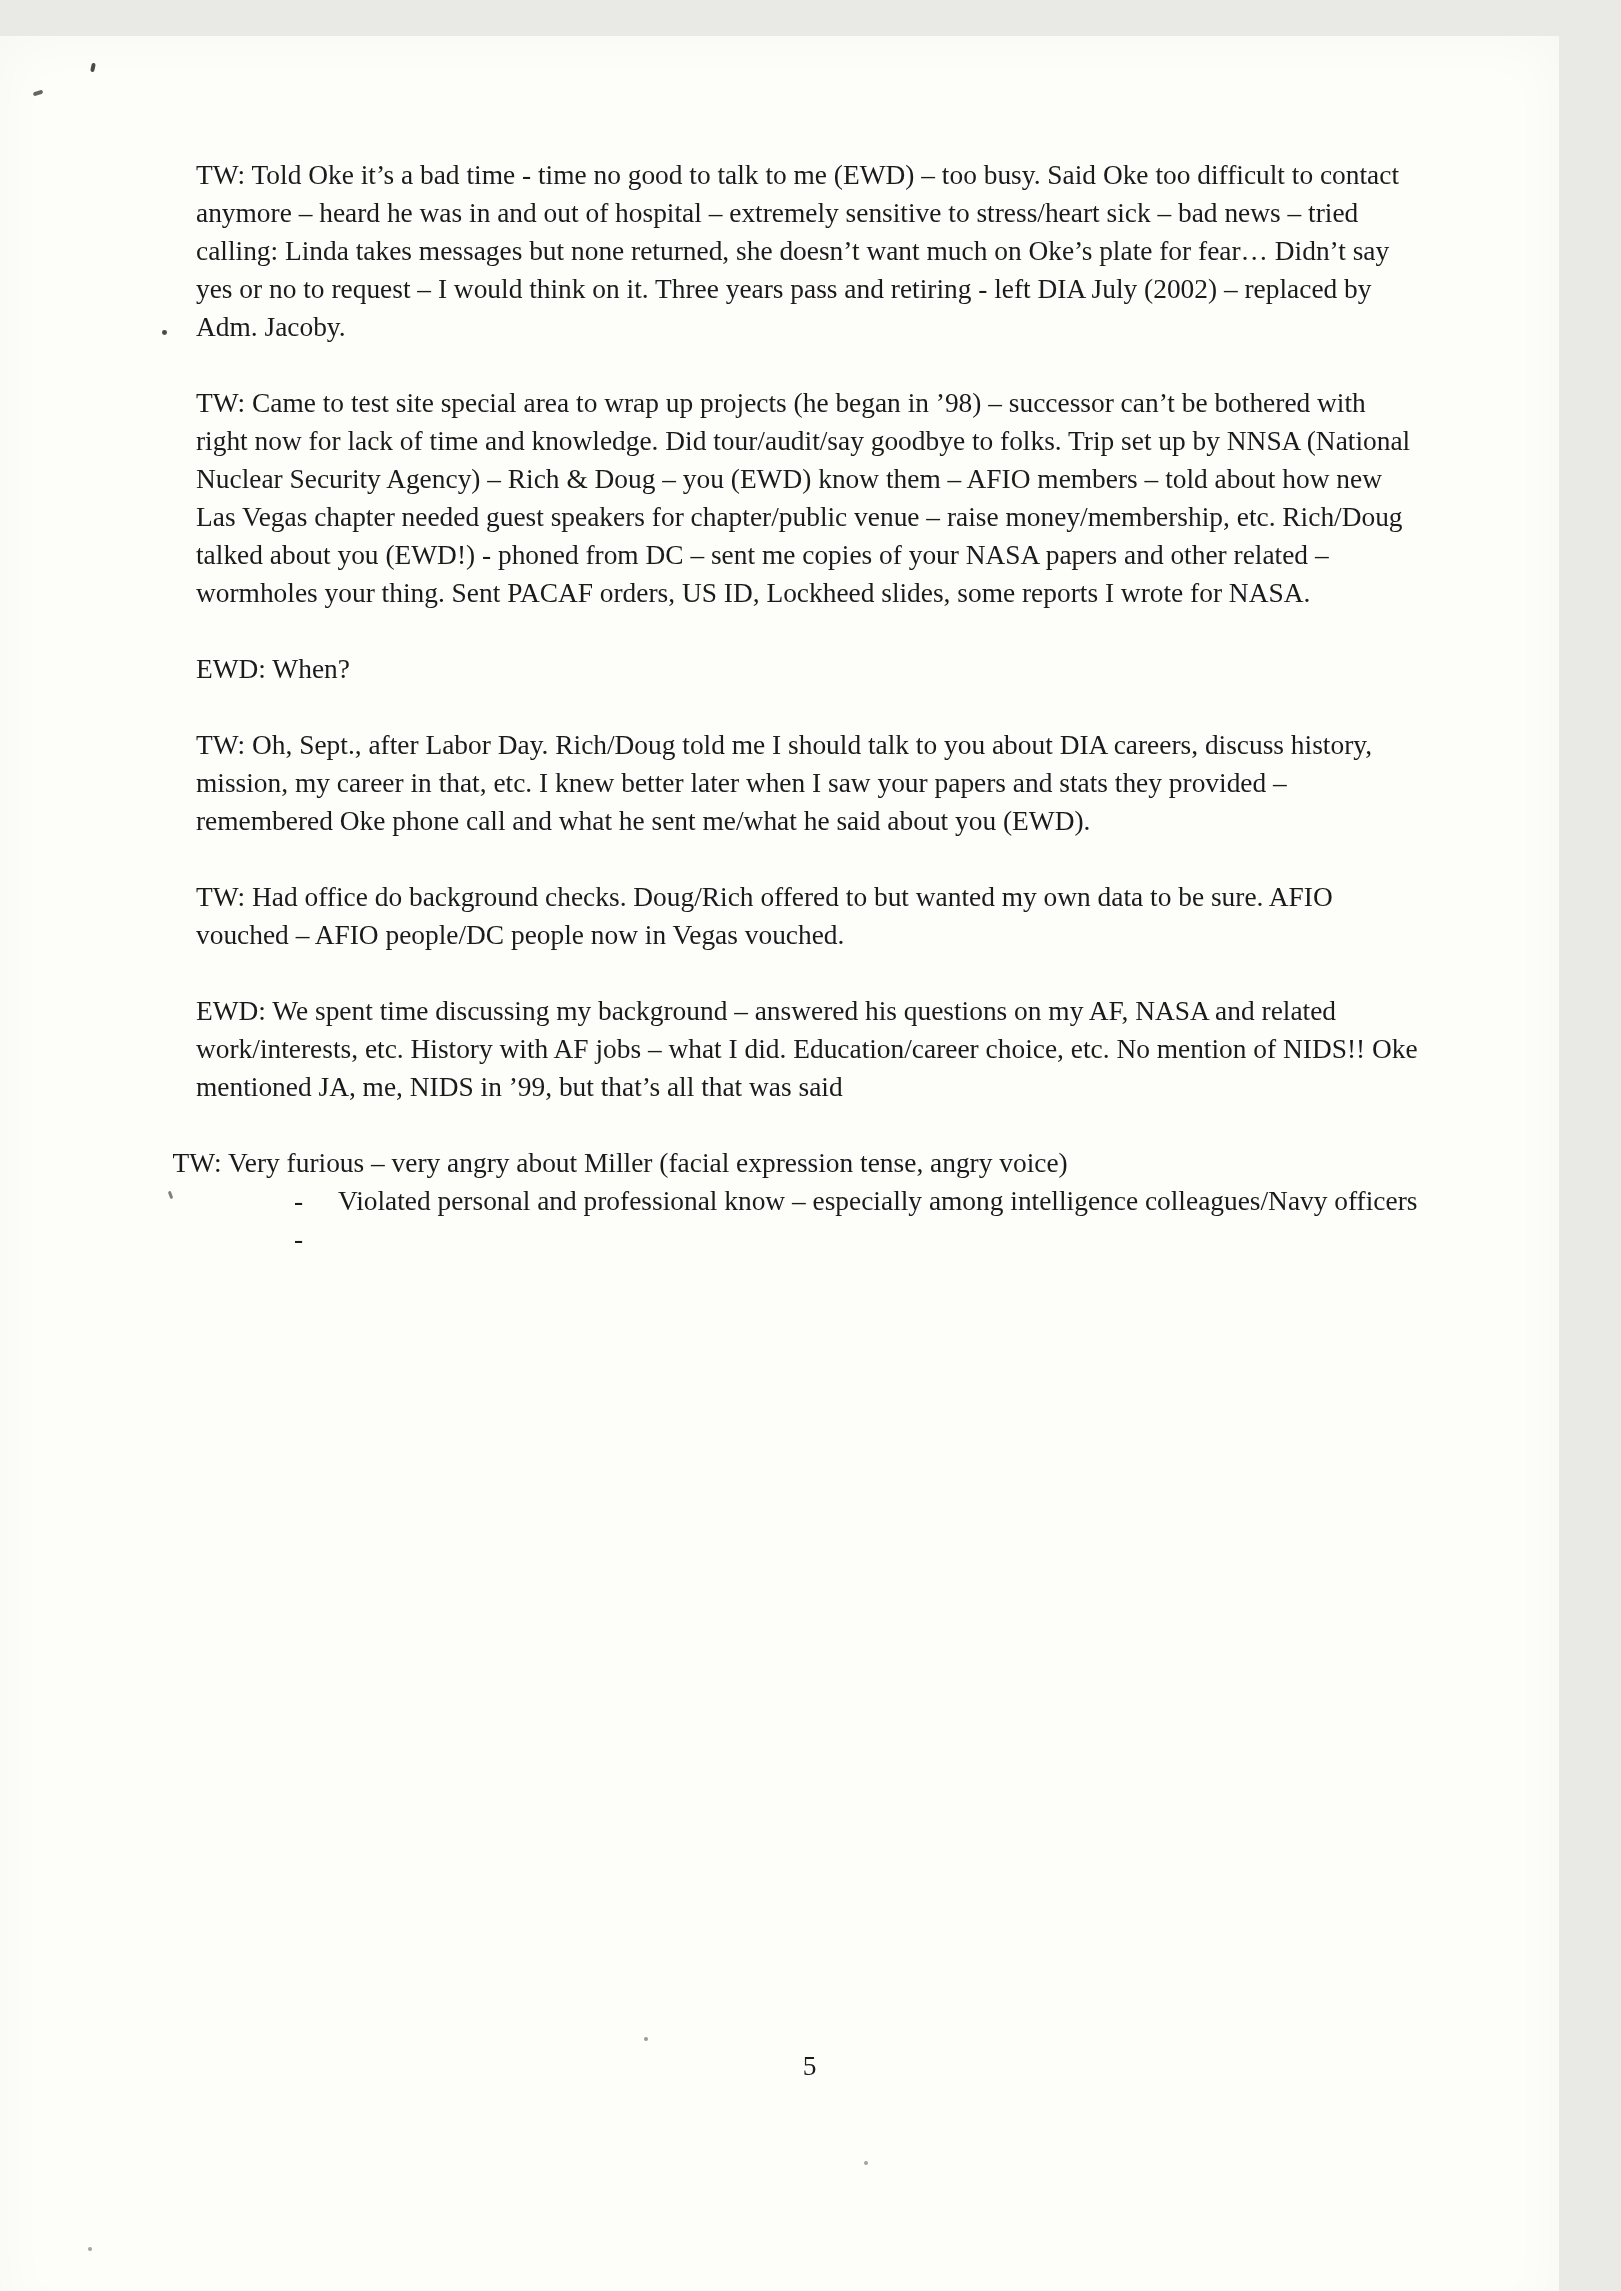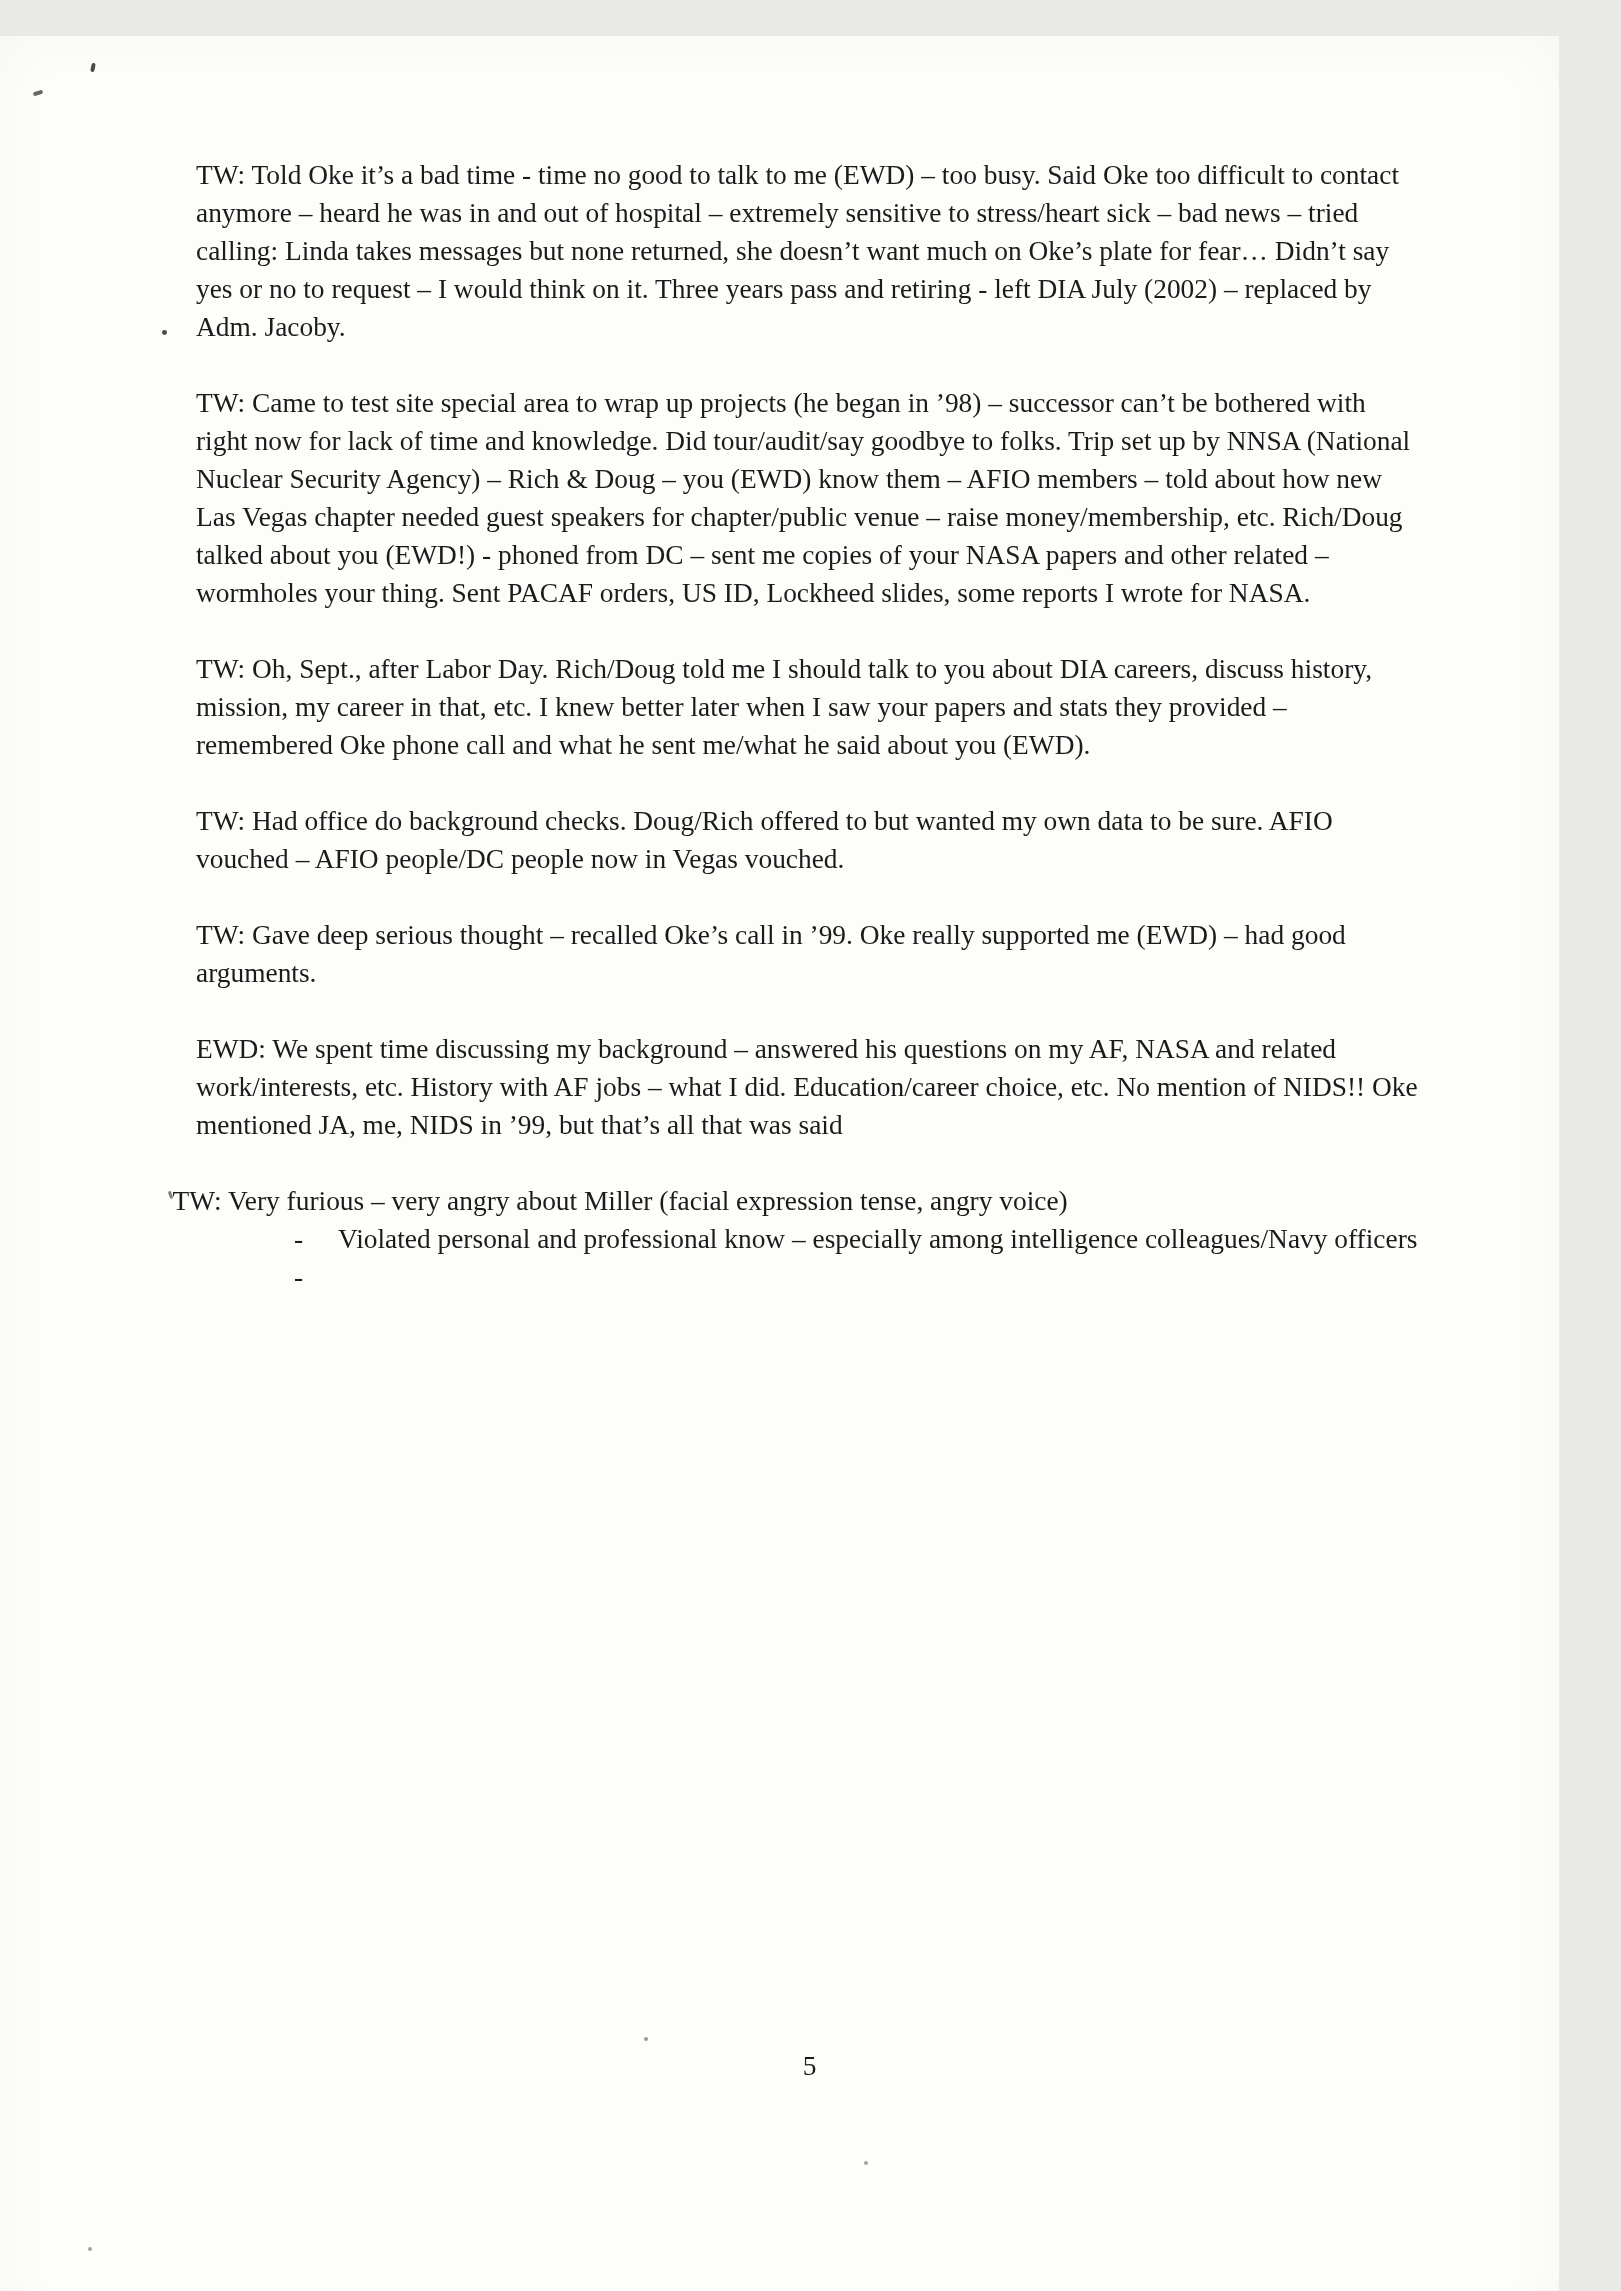--- a/index.html
+++ b/index.html
@@ -88,23 +88,23 @@
   <span class="speck mark-adm-dot"></span>
   <span class="speck mark-margin-tick"></span>
   <span class="speck mark-bottom-1"></span>
   <span class="speck mark-bottom-2"></span>
   <span class="speck mark-bottom-3"></span>
   <span class="edge-line"></span>
 
   <div class="content">
     <p class="para">TW: Told Oke it’s a bad time - time no good to talk to me (EWD) – too busy.  Said Oke too difficult to contact anymore – heard he was in and out of hospital – extremely sensitive to stress/heart sick – bad news – tried calling: Linda takes messages but none returned, she doesn’t want much on Oke’s plate for fear… Didn’t say yes or no to request – I would think on it.  Three years pass and retiring - left DIA July (2002) – replaced by Adm. Jacoby.</p>
     <p class="para">TW: Came to test site special area to wrap up projects (he began in ’98) – successor can’t be bothered with right now for lack of time and knowledge.  Did tour/audit/say goodbye to folks.  Trip set up by NNSA (National Nuclear Security Agency) – Rich &amp; Doug – you (EWD) know them – AFIO members – told about how new Las Vegas chapter needed guest speakers for chapter/public venue – raise money/membership, etc.  Rich/Doug talked about you (EWD!) - phoned from DC – sent me copies of your NASA papers and other related – wormholes your thing.  Sent PACAF orders, US ID, Lockheed slides, some reports I wrote for NASA.</p>
+    <p class="para">EWD: When?</p>
     <p class="para">TW: Oh, Sept., after Labor Day.  Rich/Doug told me I should talk to you about DIA careers, discuss history, mission, my career in that, etc.  I knew better later when I saw your papers and stats they provided – remembered Oke phone call and what he sent me/what he said about you (EWD).</p>
     <p class="para">TW: Had office do background checks.  Doug/Rich offered to but wanted my own data to be sure.  AFIO vouched – AFIO people/DC people now in Vegas vouched.</p>
-    <p class="para">TW: Gave deep serious thought – recalled Oke’s call in ’99.  Oke really supported me (EWD) – had good arguments.</p>
     <p class="para">EWD: We spent time discussing my background – answered his questions on my AF, NASA and related work/interests, etc.  History with AF jobs – what I did.  Education/career choice, etc.  No mention of NIDS!!  Oke mentioned JA, me, NIDS in ’99, but that’s all that was said</p>
 
     <p class="para lead-last">TW: Very furious – very angry about Miller (facial expression tense, angry voice)</p>
     <div class="bullet-list">
       <div class="bullet-row">
         <span class="bullet-marker">-</span>
         <span class="bullet-text">Violated personal and professional know – especially among intelligence colleagues/Navy officers</span>
       </div>
       <div class="bullet-row">
         <span class="bullet-marker">-</span>

